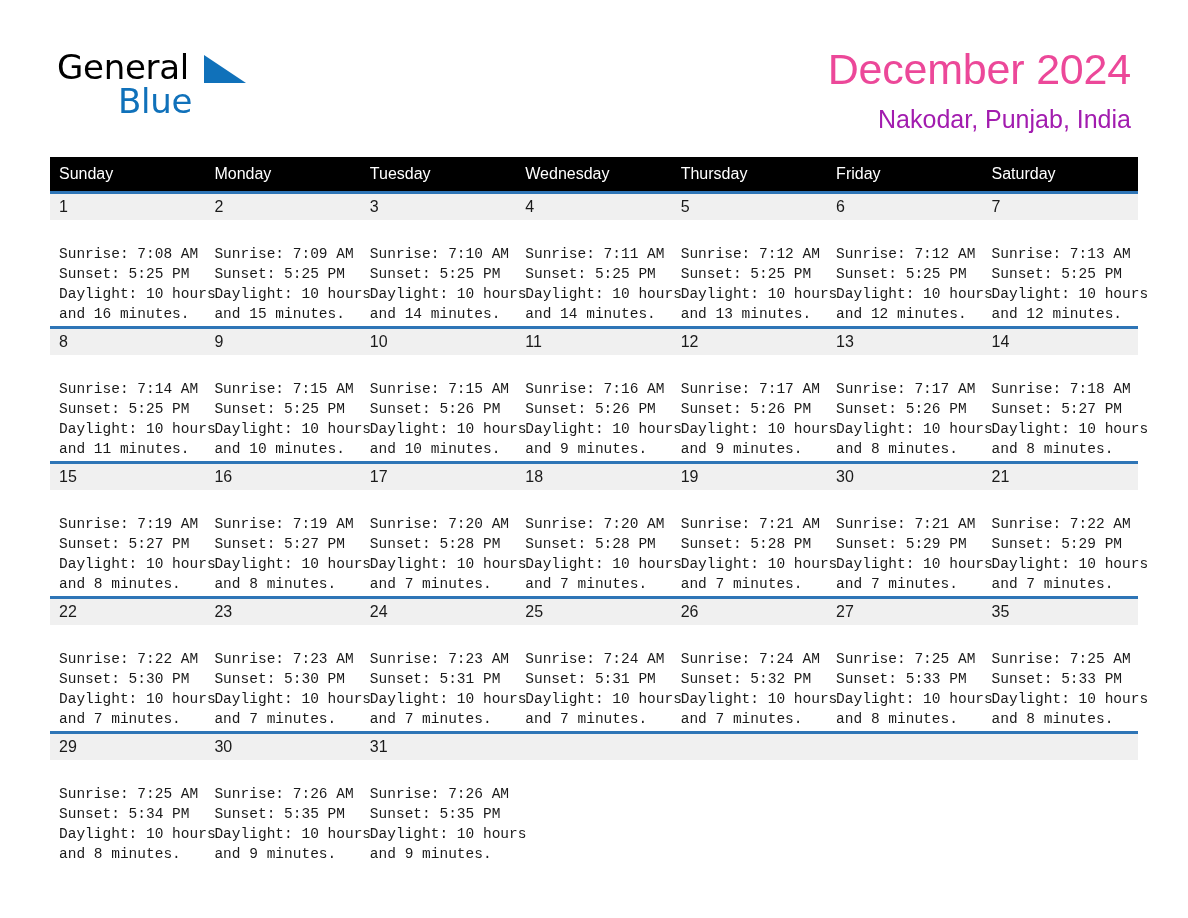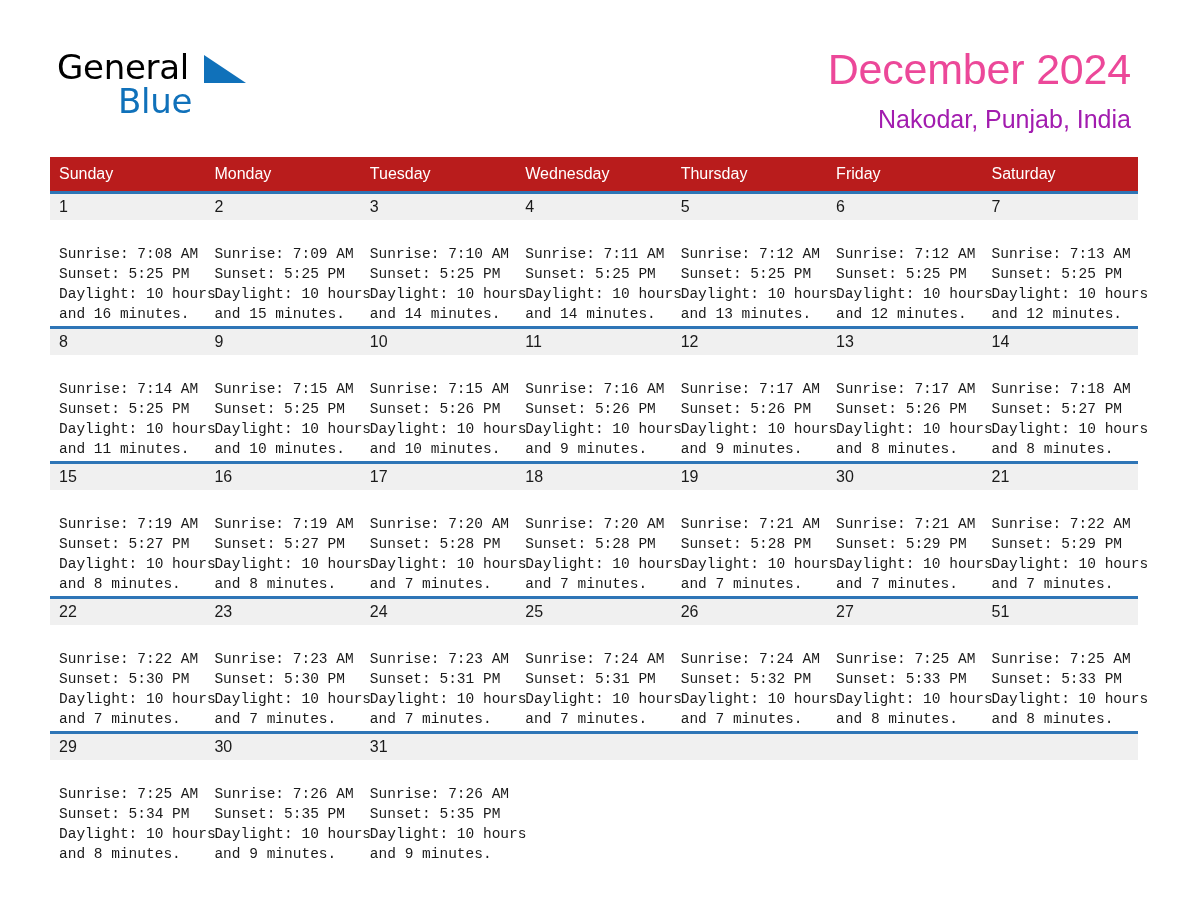--- a/index.html
+++ b/index.html
@@ -99,21 +99,21 @@
     left: 50px;
     top: 157px;
     width: 1088px;
   }
   table.cal {
     width: 1088px;
     border-collapse: collapse;
     table-layout: fixed;
   }
   table.cal th {
-    background: #b91c1c;
+    background: #000000;
     color: #ffffff;
     font-size: 16px;
     font-weight: 400;
     text-align: left;
     padding: 8px 0 8px 9px;
     height: 20px;
     box-sizing: border-box;
     vertical-align: middle;
   }
   td.daycell {
@@ -430,21 +430,21 @@
             <td class="daycell">
               <div class="daynum-band"><span class="daynum">27</span></div>
               <div class="cell-body">
                 <div class="cell-line">Sunrise: 7:25 AM</div>
                 <div class="cell-line">Sunset: 5:33 PM</div>
                 <div class="cell-line">Daylight: 10 hours</div>
                 <div class="cell-line">and 8 minutes.</div>
               </div>
             </td>
             <td class="daycell">
-              <div class="daynum-band"><span class="daynum">51</span></div>
+              <div class="daynum-band"><span class="daynum">35</span></div>
               <div class="cell-body">
                 <div class="cell-line">Sunrise: 7:25 AM</div>
                 <div class="cell-line">Sunset: 5:33 PM</div>
                 <div class="cell-line">Daylight: 10 hours</div>
                 <div class="cell-line">and 8 minutes.</div>
               </div>
             </td>
           </tr>
           <tr>
             <td class="daycell">

